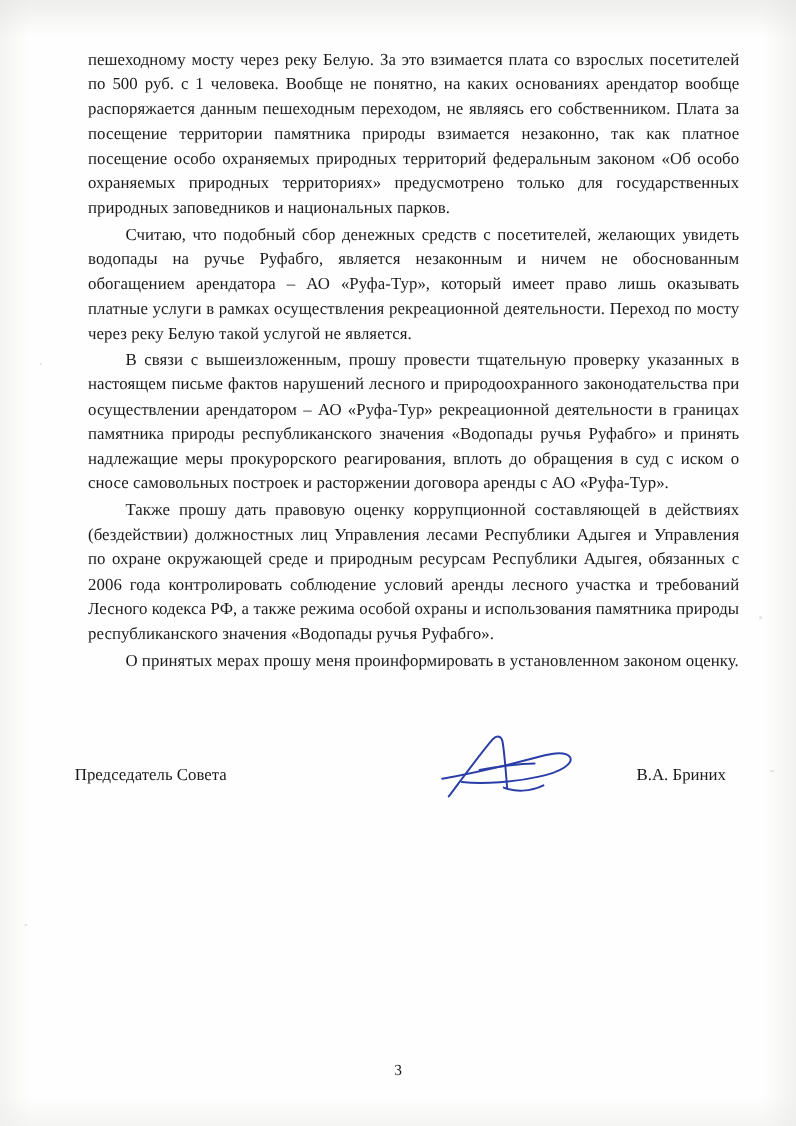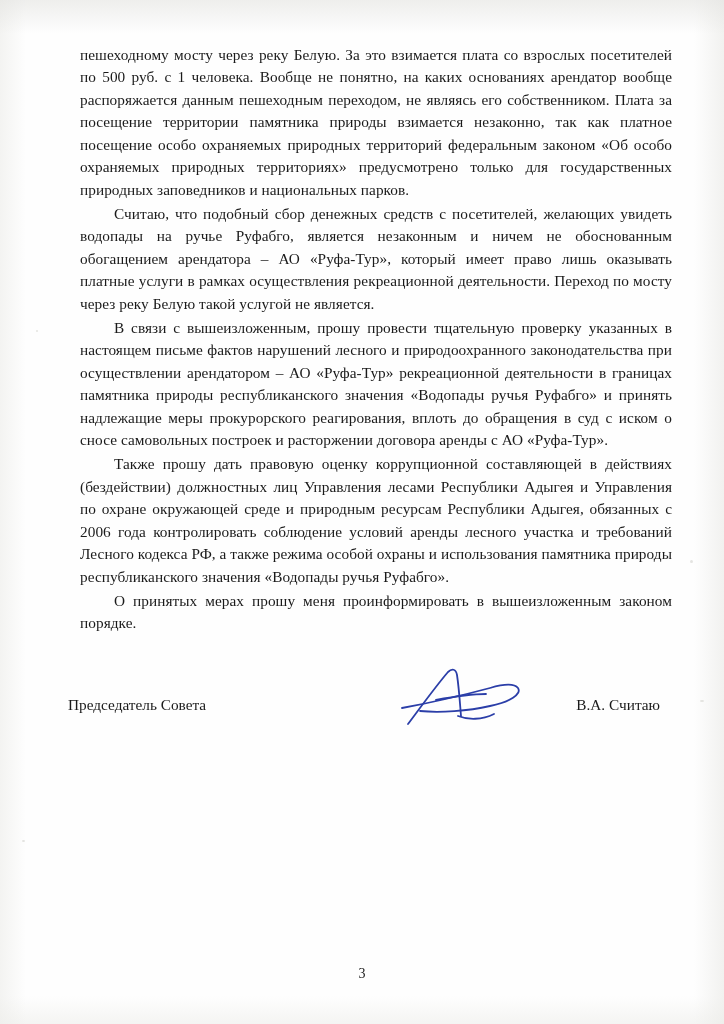--- a/index.html
+++ b/index.html
@@ -101,36 +101,36 @@
 </head>
 <body>
 
 <div class="scan-page"></div>
 
 <div class="doc-body">
   <p class="para first">пешеходному мосту через реку Белую. За это взимается плата со взрослых посетителей по 500 руб. с 1 человека. Вообще не понятно, на каких основаниях арендатор вообще распоряжается данным пешеходным переходом, не являясь его собственником. Плата за посещение территории памятника природы взимается незаконно, так как платное посещение особо охраняемых природных территорий федеральным законом «Об особо охраняемых природных территориях» предусмотрено только для государственных природных заповедников и национальных парков.</p>
   <p class="para">Считаю, что подобный сбор денежных средств с посетителей, желающих увидеть водопады на ручье Руфабго, является незаконным и ничем не обоснованным обогащением арендатора – АО «Руфа-Тур», который имеет право лишь оказывать платные услуги в рамках осуществления рекреационной деятельности. Переход по мосту через реку Белую такой услугой не является.</p>
   <p class="para">В связи с вышеизложенным, прошу провести тщательную проверку указанных в настоящем письме фактов нарушений лесного и природоохранного законодательства при осуществлении арендатором – АО «Руфа-Тур» рекреационной деятельности в границах памятника природы республиканского значения «Водопады ручья Руфабго» и принять надлежащие меры прокурорского реагирования, вплоть до обращения в суд с иском о сносе самовольных построек и расторжении договора аренды с АО «Руфа-Тур».</p>
   <p class="para">Также прошу дать правовую оценку коррупционной составляющей в действиях (бездействии) должностных лиц Управления лесами Республики Адыгея и Управления по охране окружающей среде и природным ресурсам Республики Адыгея, обязанных с 2006 года контролировать соблюдение условий аренды лесного участка и требований Лесного кодекса РФ, а также режима особой охраны и использования памятника природы республиканского значения «Водопады ручья Руфабго».</p>
-  <p class="para">О принятых мерах прошу меня проинформировать в вышеизложенным законом порядке.</p>
+  <p class="para">О принятых мерах прошу меня проинформировать в установленном законом оценку.</p>
 </div>
 
 <div class="signature-block">
   <div class="sig-role">Председатель Совета</div>
   <div class="sig-mark">
     <svg width="140" height="70" viewBox="0 0 140 70" xmlns="http://www.w3.org/2000/svg">
       <g fill="none" stroke="#2b3ea8" stroke-width="1.8" stroke-linecap="round" stroke-linejoin="round">
         <path d="M10 60 C 22 44, 38 22, 50 8 C 54 4, 58 5, 59 11 C 61 24, 62 40, 63 52"></path>
         <path d="M4 44 C 26 40, 62 32, 92 24 C 106 20, 116 19, 120 24 C 124 30, 112 38, 92 42 C 70 47, 42 49, 22 47"></path>
         <path d="M38 36 C 54 33, 74 30, 88 30"></path>
         <path d="M60 52 C 70 56, 84 56, 96 50"></path>
       </g>
     </svg>
   </div>
-  <div class="sig-name">В.А. Считаю</div>
+  <div class="sig-name">В.А. Бриних</div>
 </div>
 
 <div class="page-number">3</div>
 
 <div class="speck" style="left:690px; top:560px; width:3px; height:3px;"></div>
 <div class="speck" style="left:36px; top:330px; width:2px; height:2px;"></div>
 <div class="speck" style="left:700px; top:700px; width:4px; height:2px;"></div>
 <div class="speck" style="left:22px; top:840px; width:3px; height:2px;"></div>
 
 </body></html>

